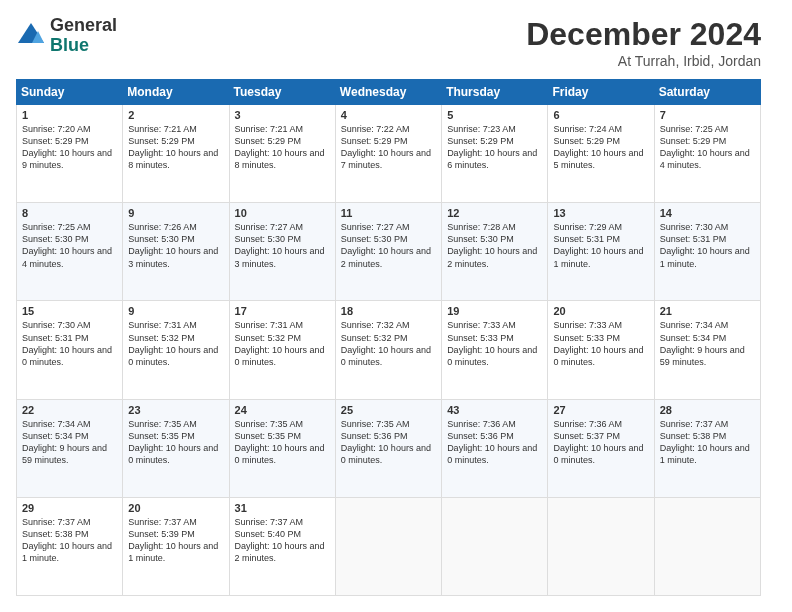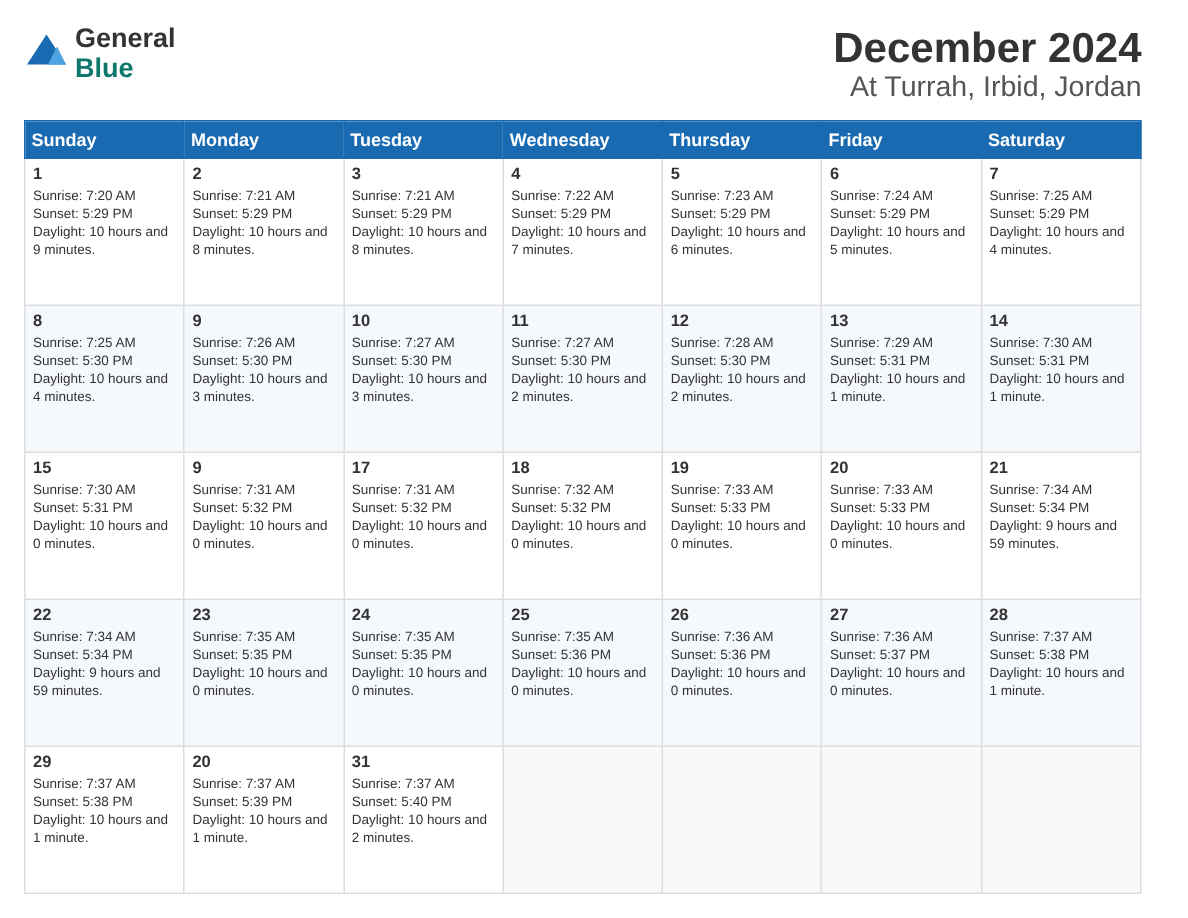--- a/index.html
+++ b/index.html
@@ -44,26 +44,26 @@
     }
     .logo-icon {
       width: 30px;
       height: 30px;
       margin-right: 4px;
     }
     .title-area {
       text-align: right;
     }
     .month-title {
-      font-size: 28px;
+      font-size: 32px;
       font-weight: bold;
       color: #333;
     }
     .location {
-      font-size: 19px;
+      font-size: 14px;
       color: #555;
     }
     .calendar {
       flex: 1;
       border: 1px solid #ccc;
       border-collapse: collapse;
       width: 100%;
       table-layout: fixed;
     }
     .calendar th {
@@ -164,21 +164,21 @@
           <td><span class="day-num">18</span><span class="cell-text">Sunrise: 7:32 AM<br>Sunset: 5:32 PM<br>Daylight: 10 hours and 0 minutes.</span></td>
           <td><span class="day-num">19</span><span class="cell-text">Sunrise: 7:33 AM<br>Sunset: 5:33 PM<br>Daylight: 10 hours and 0 minutes.</span></td>
           <td><span class="day-num">20</span><span class="cell-text">Sunrise: 7:33 AM<br>Sunset: 5:33 PM<br>Daylight: 10 hours and 0 minutes.</span></td>
           <td><span class="day-num">21</span><span class="cell-text">Sunrise: 7:34 AM<br>Sunset: 5:34 PM<br>Daylight: 9 hours and 59 minutes.</span></td>
         </tr>
         <tr>
           <td><span class="day-num">22</span><span class="cell-text">Sunrise: 7:34 AM<br>Sunset: 5:34 PM<br>Daylight: 9 hours and 59 minutes.</span></td>
           <td><span class="day-num">23</span><span class="cell-text">Sunrise: 7:35 AM<br>Sunset: 5:35 PM<br>Daylight: 10 hours and 0 minutes.</span></td>
           <td><span class="day-num">24</span><span class="cell-text">Sunrise: 7:35 AM<br>Sunset: 5:35 PM<br>Daylight: 10 hours and 0 minutes.</span></td>
           <td><span class="day-num">25</span><span class="cell-text">Sunrise: 7:35 AM<br>Sunset: 5:36 PM<br>Daylight: 10 hours and 0 minutes.</span></td>
-          <td><span class="day-num">26</span><span class="cell-text">Sunrise: 7:36 AM<br>Sunset: 5:36 PM<br>Daylight: 10 hours and 0 minutes.</span></td>
+          <td><span class="day-num">43</span><span class="cell-text">Sunrise: 7:36 AM<br>Sunset: 5:36 PM<br>Daylight: 10 hours and 0 minutes.</span></td>
           <td><span class="day-num">27</span><span class="cell-text">Sunrise: 7:36 AM<br>Sunset: 5:37 PM<br>Daylight: 10 hours and 0 minutes.</span></td>
           <td><span class="day-num">28</span><span class="cell-text">Sunrise: 7:37 AM<br>Sunset: 5:38 PM<br>Daylight: 10 hours and 1 minute.</span></td>
         </tr>
         <tr>
           <td><span class="day-num">29</span><span class="cell-text">Sunrise: 7:37 AM<br>Sunset: 5:38 PM<br>Daylight: 10 hours and 1 minute.</span></td>
           <td><span class="day-num">20</span><span class="cell-text">Sunrise: 7:37 AM<br>Sunset: 5:39 PM<br>Daylight: 10 hours and 1 minute.</span></td>
           <td><span class="day-num">31</span><span class="cell-text">Sunrise: 7:37 AM<br>Sunset: 5:40 PM<br>Daylight: 10 hours and 2 minutes.</span></td>
           <td class="empty"></td>
           <td class="empty"></td>
           <td class="empty"></td>

